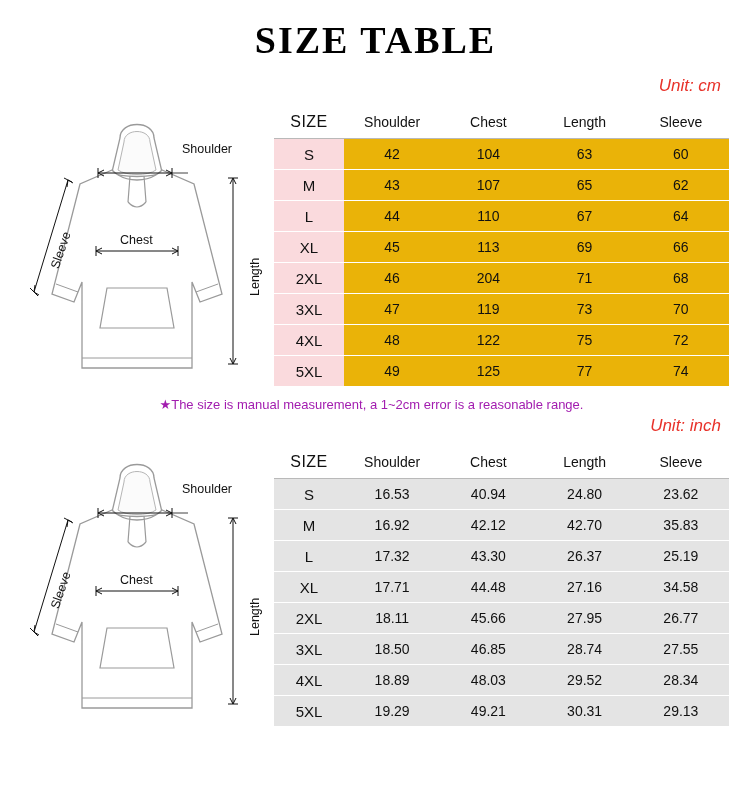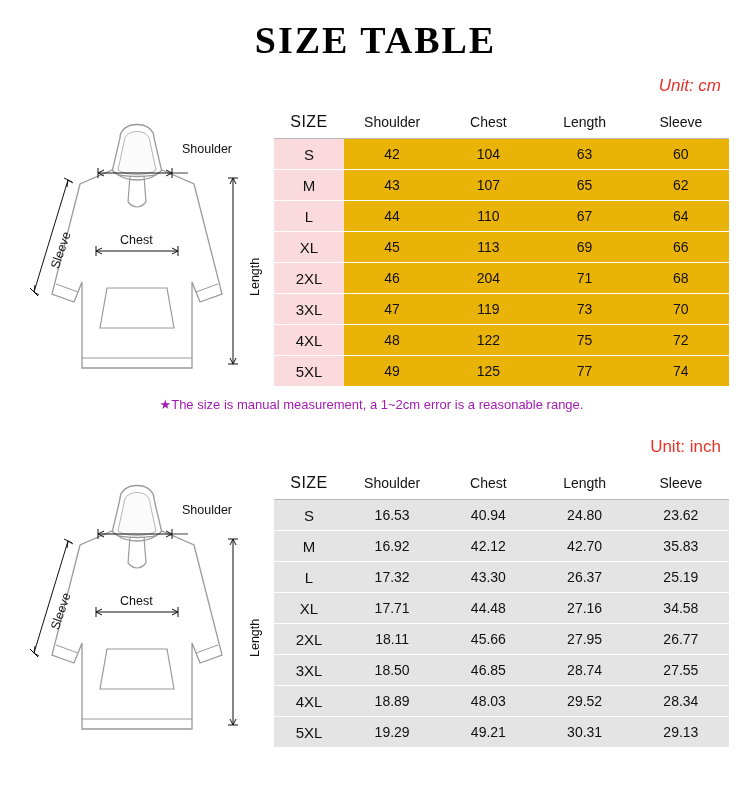--- a/index.html
+++ b/index.html
@@ -228,21 +228,21 @@
           <td>74</td>
         </tr>
       </tbody>
     </table>
   </div>
 </div>
 
 <p class="note">★The size is manual measurement, a 1~2cm error is a reasonable range.</p>
 
 <div class="block">
-  <div class="unit-label" style="margin-top:25px;">Unit: inch</div>
+  <div class="unit-label" style="margin-top:4px;font-style:italic;">Unit: inch</div>
 
   <div class="row-main" style="margin-top:4px;">
 
     <div class="figure-wrap" style="margin-left:12px;margin-top:6px;">
       <svg width="250" height="270" viewBox="0 0 250 270" xmlns="http://www.w3.org/2000/svg">
         <g fill="#ffffff" stroke="#9a9a9a" stroke-width="1.3">
           <path d="M108,32 C108,14 142,14 142,32 L150,66 C142,72 108,72 100,66 Z"></path>
           <path d="M100,64 L68,78 L40,188 L62,196 L70,176 L70,262 L180,262 L180,176 L188,196 L210,188 L182,78 L150,64
                    C150,64 142,74 125,74 C108,74 100,64 100,64 Z"></path>
         </g>

